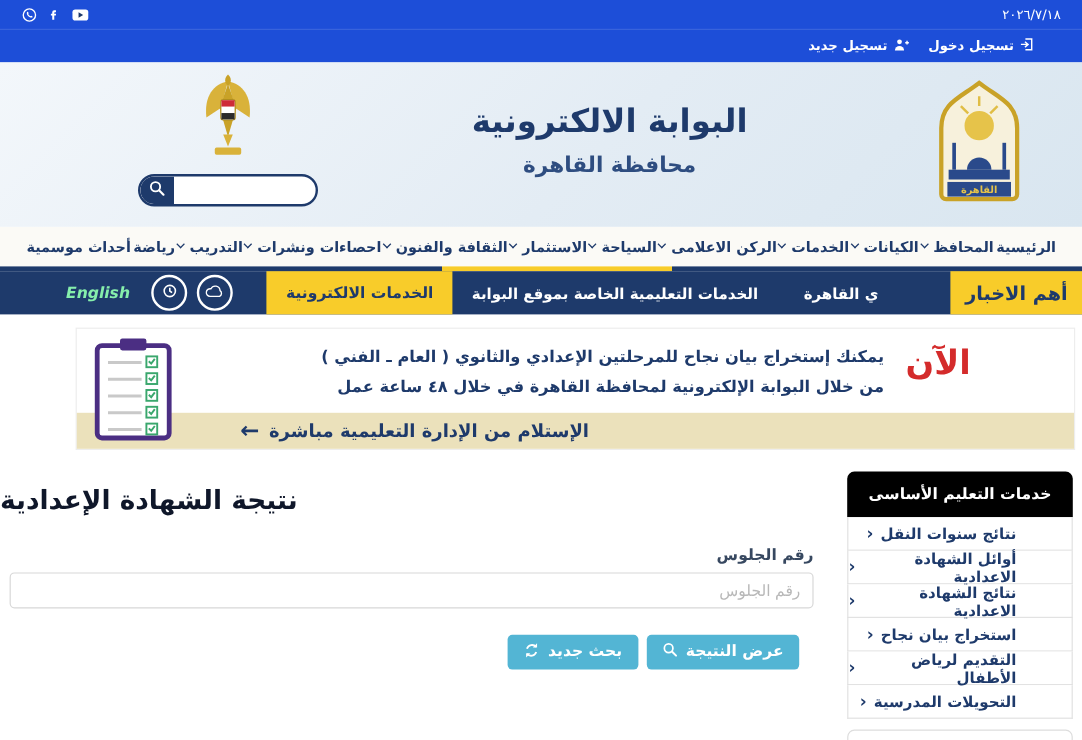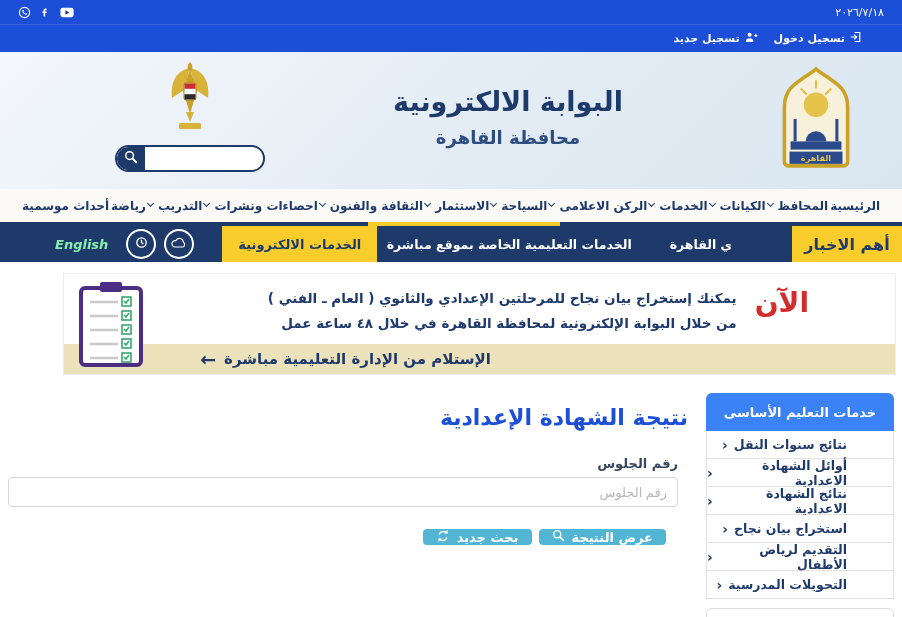--- a/index.html
+++ b/index.html
@@ -69,41 +69,41 @@
     line-height: 25px; }
   .ann-bottom { background: #ebe1bb; height: 30px; display: flex; align-items: center;
     justify-content: center; gap: 8px; padding-right: 268px;
     color: #1e3a6b; font-size: 15px; font-weight: bold; }
   .ann-arrow { font-size: 19px; line-height: 1; }
   .clipboard { position: absolute; left: 14px; top: 6px; z-index: 2; }
 
   
   .content-row { display: flex; gap: 18px; padding: 18px 8px 0 0; }
   .sidebar { width: 188px; flex: 0 0 188px; }
-  .sb-header { background: #3b82f6; color: #fff; height: 38px; border-radius: 6px 6px 0 0;
+  .sb-header { background: #000000; color: #fff; height: 38px; border-radius: 6px 6px 0 0;
     display: flex; align-items: center; justify-content: center;
     font-size: 13px; font-weight: bold; }
   .sb-item { background: #fff; border: 1px solid #e2e2e2; border-top: none; height: 28px;
     display: flex; align-items: center; padding-right: 46px; gap: 6px; cursor: pointer;
     color: #1e3a6b; font-size: 12.5px; font-weight: bold; }
   .sb-chevron { font-size: 14px; line-height: 1; }
   .sb-empty { margin-top: 9px; height: 14px; background: #fff;
     border: 1px solid #ddd; border-radius: 6px 6px 0 0; }
   .main-col { flex: 1; }
-  .main-title { text-align: right; color: #1d4ed8; font-size: 22px; font-weight: bold;
+  .main-title { text-align: left; color: #0f172a; font-size: 22px; font-weight: bold;
     margin: 12px 0 26px; }
   .form-area { margin: 0 10px 0 8px; }
   .seat-label { text-align: right; color: #374860; font-size: 13px; font-weight: bold;
     margin-bottom: 6px; }
   .seat-input { width: 100%; height: 30px; border: 1px solid #d8d8d8; border-radius: 4px;
     padding: 0 10px; font-size: 13px; color: #333; text-align: right; outline: none; }
   .seat-input::placeholder { color: #b8b8b8; }
   .btn-row { display: flex; gap: 7px; justify-content: flex-start;
     padding-right: 12px; margin-top: 22px; }
-  .btn { background: #53b5d4; border: none; border-radius: 4px; height: 16px;
+  .btn { background: #53b5d4; border: none; border-radius: 4px; height: 29px;
     color: #fff; font-size: 13px; font-weight: bold; padding: 0 13px;
     display: flex; align-items: center; gap: 7px; cursor: pointer;
     font-family: inherit; }
 </style>
 </head>
 <body>
 
 <div class="topbar">
   <div class="topbar-row1">
     <span class="topbar-date">٢٠٢٦/٧/١٨</span>
@@ -248,21 +248,21 @@
   <a class="nav-item">
       <span>أحداث موسمية</span>
     </a>
 </nav>
 <div class="nav-strip"></div>
 
 <div class="ticker-bar">
   <div class="news-label">أهم الاخبار</div>
   <div class="ticker">
     <span>ي القاهرة</span>
-    <span>الخدمات التعليمية الخاصة بموقع مباشرة</span>
+    <span>الخدمات التعليمية الخاصة بموقع البوابة</span>
 
   </div>
   <div class="eservices-tab">الخدمات الالكترونية</div>
   <button class="circle-btn">
     <span>
       <svg viewBox="0 0 20 14" width="16" height="12">
           <path d="M5 12a4 4 0 1 1 1-7.9A5 5 0 0 1 15.5 6 3.5 3.5 0 0 1 15 12z" fill="none" stroke="#fff" stroke-width="1.4"></path>
         </svg>
     </span>
   </button>

